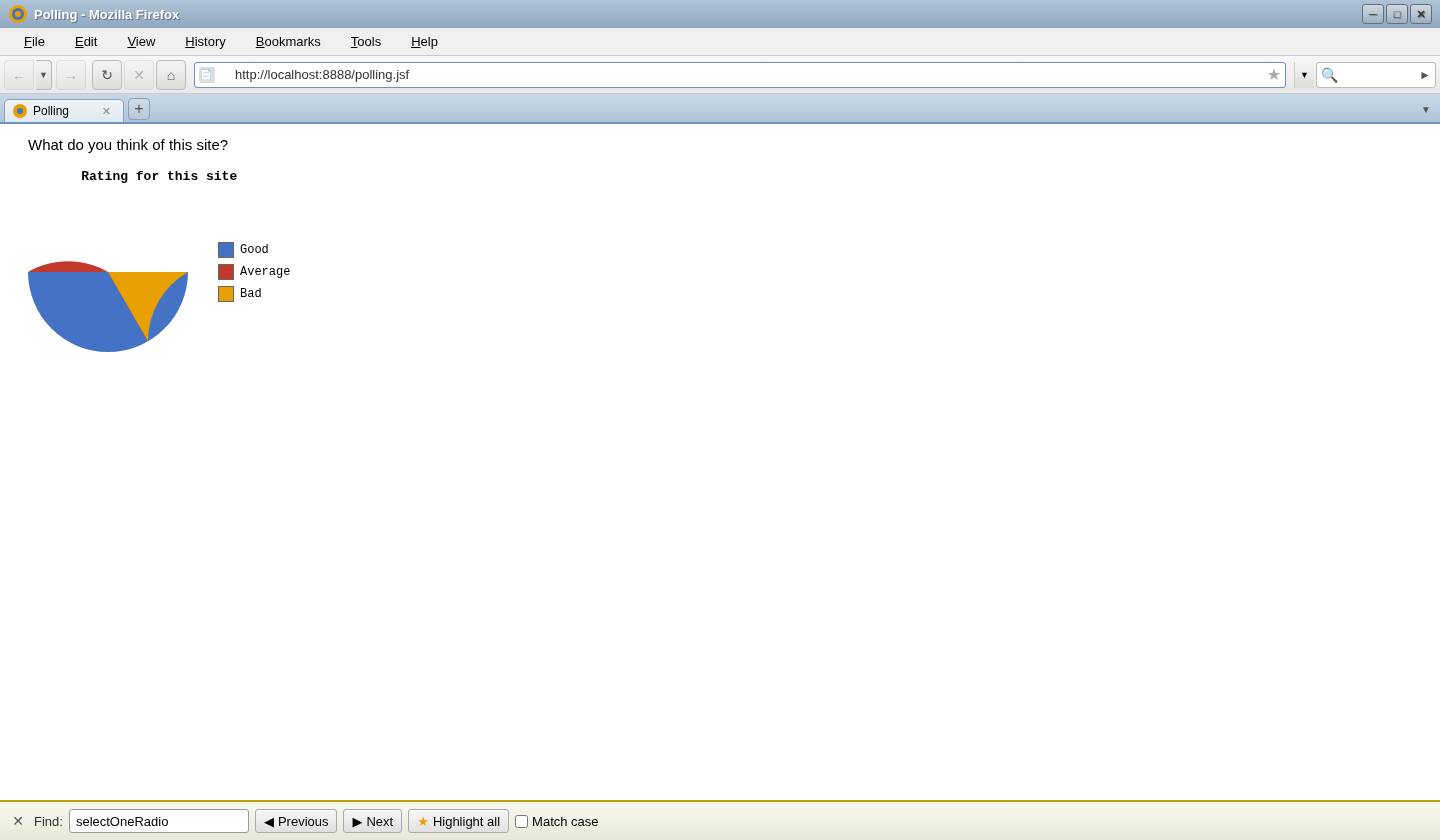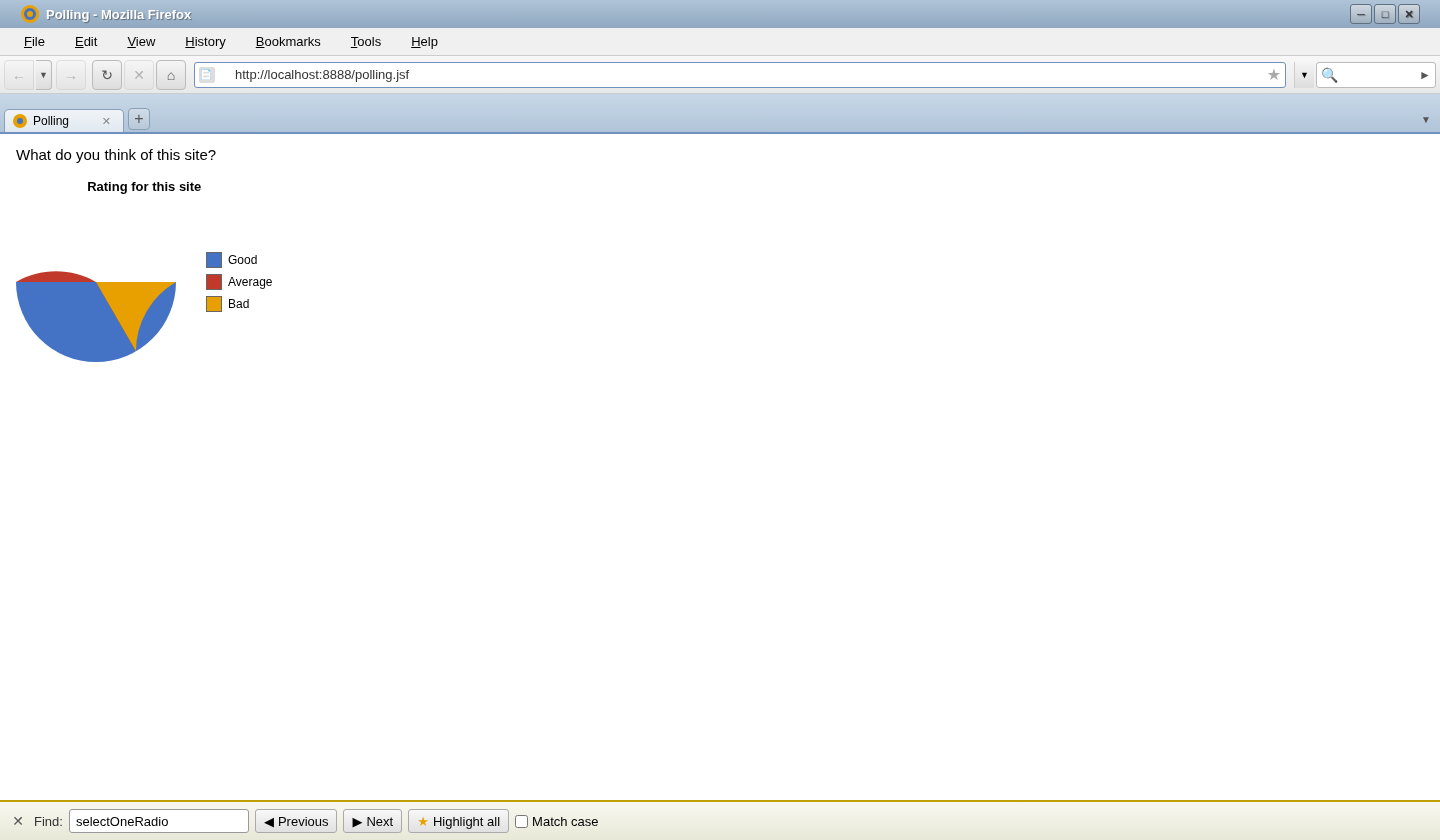--- a/index.html
+++ b/index.html
@@ -5,21 +5,21 @@
     * { margin: 0; padding: 0; box-sizing: border-box; }
     body { font-family: Arial, sans-serif; font-size: 13px; background: #f0f0f0; width: 1440px; height: 840px; overflow: hidden; }
 
     
     .title-bar {
       background: linear-gradient(to bottom, #b0c4d8, #8fa8c0);
       height: 28px;
       display: flex;
       align-items: center;
       justify-content: space-between;
-      padding: 0 20px;
+      padding: 0 8px;
       color: white;
       font-size: 13px;
       font-weight: bold;
       text-shadow: 1px 1px 1px rgba(0,0,0,0.4);
     }
     .title-bar-buttons {
       display: flex;
       gap: 2px;
     }
     .title-bar-btn {
@@ -180,21 +180,21 @@
     }
     .search-go {
       font-size: 12px;
       color: #555;
       cursor: pointer;
     }
 
     
     .tab-bar {
       background: linear-gradient(to bottom, #c8d8e8, #b0c4d8);
-      height: 40px;
+      height: 30px;
       display: flex;
       align-items: flex-end;
       padding: 0 4px;
       border-bottom: 2px solid #7090c0;
     }
     .tab {
       background: linear-gradient(to bottom, #f0f4f8, #e0e8f0);
       border: 1px solid #8aa0b8;
       border-bottom: none;
       border-radius: 5px 5px 0 0;
@@ -247,34 +247,35 @@
       cursor: pointer;
       font-size: 10px;
       color: #555;
       margin-bottom: 2px;
     }
 
     
     .page-content {
       background: white;
       flex: 1;
-      padding: 12px 16px;
+      padding: 12px 28px;
       overflow-y: auto;
       height: calc(840px - 28px - 28px - 38px - 30px - 40px);
     }
     .page-title {
       font-size: 15px;
       font-weight: normal;
       margin-bottom: 16px;
       color: #000;
     }
     .chart-container {
       display: flex;
       align-items: center;
       margin-bottom: 24px;
+      font-family: Liberation Mono, monospace;
     }
     .chart-wrapper {
       display: flex;
       flex-direction: column;
       align-items: center;
     }
     .chart-title {
       font-size: 13px;
       font-weight: bold;
       margin-bottom: 8px;

